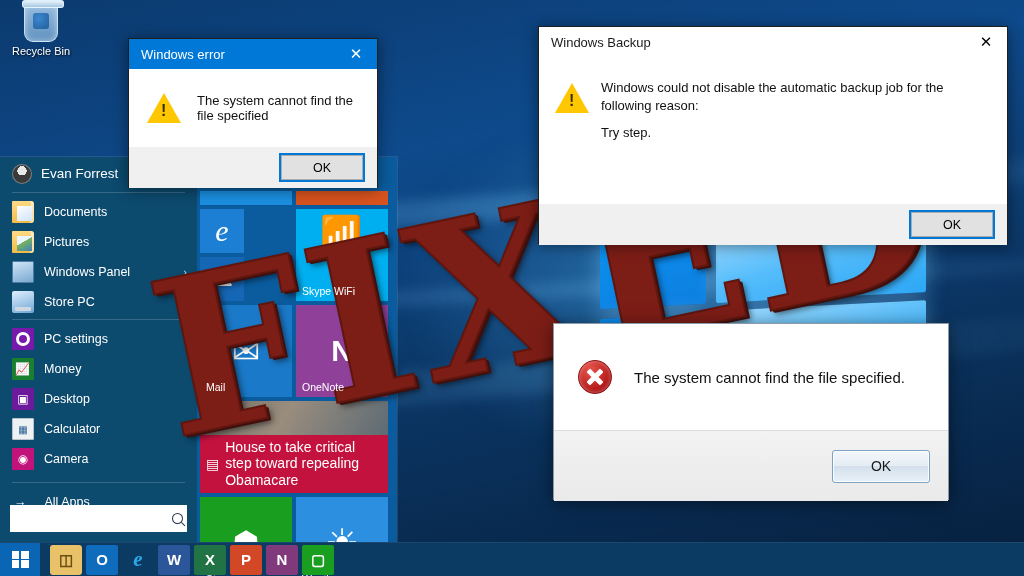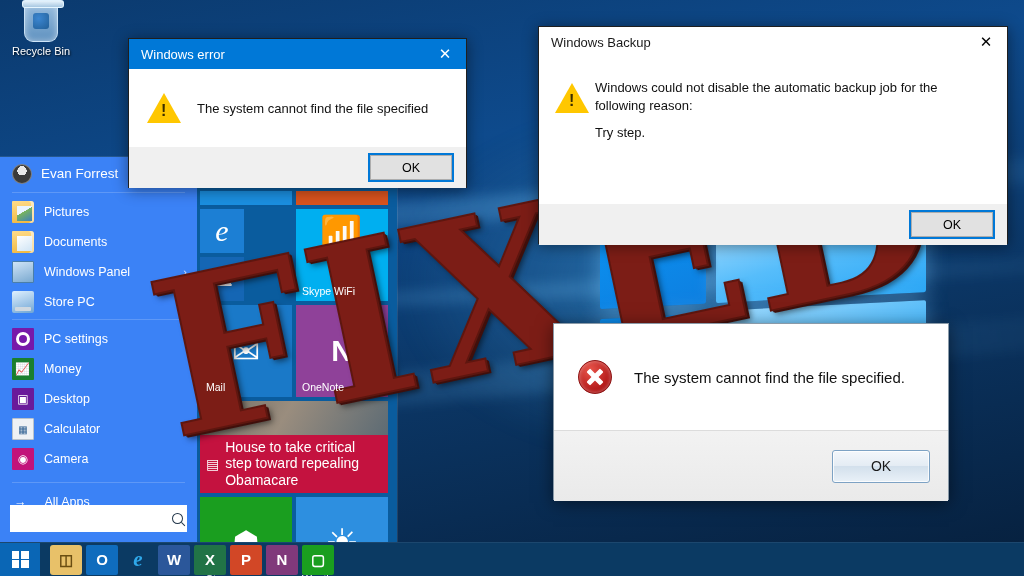--- a/index.html
+++ b/index.html
@@ -78,21 +78,21 @@
 
   
   .startmenu {
     position: absolute; left: 0; top: 157px; width: 397px; height: 385px;
     background: #0a5c9e;
     display: flex;
     box-shadow: 0 0 0 1px rgba(255,255,255,.10);
   }
   .sm-left {
     width: 197px; height: 100%;
-    background: #3b82f6;
+    background: #0c4a6e;
     padding-top: 0px;
     position: relative;
     color: #fff;
   }
   .sm-user {
     display: flex; align-items: center; gap: 9px;
     height: 33px; padding: 0 12px;
   }
   .sm-avatar {
     width: 20px; height: 20px; border-radius: 50%;
@@ -329,26 +329,26 @@
 
     <div class="sm-left">
 
       <div class="sm-user">
         <div class="sm-avatar"></div>
         <div class="sm-user-name">Evan Forrest</div>
       </div>
       <div class="sm-sep"></div>
 
       <div class="sm-item">
+        <span class="ico ico-folder"></span>
+        <span>Documents</span>
+      </div>
+      <div class="sm-item">
         <span class="ico ico-folder pic"></span>
         <span>Pictures</span>
-      </div>
-      <div class="sm-item">
-        <span class="ico ico-folder"></span>
-        <span>Documents</span>
       </div>
       <div class="sm-item">
         <span class="ico ico-cp"></span>
         <span>Windows Panel</span>
         <span class="chev">›</span>
       </div>
       <div class="sm-item">
         <span class="ico ico-pc"></span>
         <span>Store PC</span>
       </div>
@@ -430,40 +430,40 @@
       </div>
       <div class="tile sq" style="background:#2d8fe0;grid-column:2;grid-row:8 / span 2">
         <span class="big" style="font-size:38px">☀</span>
         <span class="label">Weather</span>
       </div>
     </div>
   </div>
 
   <div class="stamp">FIXED</div>
 
-  <div class="dlg dlg-modern" style="left:128px;top:38px;width:339px;height:150px">
+  <div class="dlg dlg-modern" style="left:128px;top:38px;width:250px;height:150px">
     <div class="dlg-title">
       <span>Windows error</span>
       <span class="dlg-close">✕</span>
     </div>
     <div class="dlg-body" style="height:78px;display:flex;align-items:center;gap:16px;padding:0 18px">
       <div class="warn-tri"></div>
       <div style="font-size:13px;color:#111">The system cannot find the file specified</div>
     </div>
     <div class="dlg-foot" style="height:41px">
       <button class="btn-ok">OK</button>
     </div>
   </div>
 
   <div class="dlg dlg-modern" style="left:538px;top:26px;width:470px;height:218px">
     <div class="dlg-title white">
       <span>Windows Backup</span>
       <span class="dlg-close" style="color:#000">✕</span>
     </div>
-    <div class="dlg-body" style="height:147px;display:flex;gap:6px;padding:22px 18px 0 16px">
+    <div class="dlg-body" style="height:147px;display:flex;gap:12px;padding:22px 18px 0 16px">
       <div class="warn-tri" style="margin-top:4px"></div>
       <div style="flex:1">
         <div style="font-size:13px;color:#111;line-height:1.35">Windows could not disable the automatic backup job for the following reason:</div>
         <div style="font-size:13px;color:#111;margin-top:11px">Try step.</div>
       </div>
     </div>
     <div class="dlg-foot" style="height:41px">
       <button class="btn-ok">OK</button>
     </div>
   </div>

